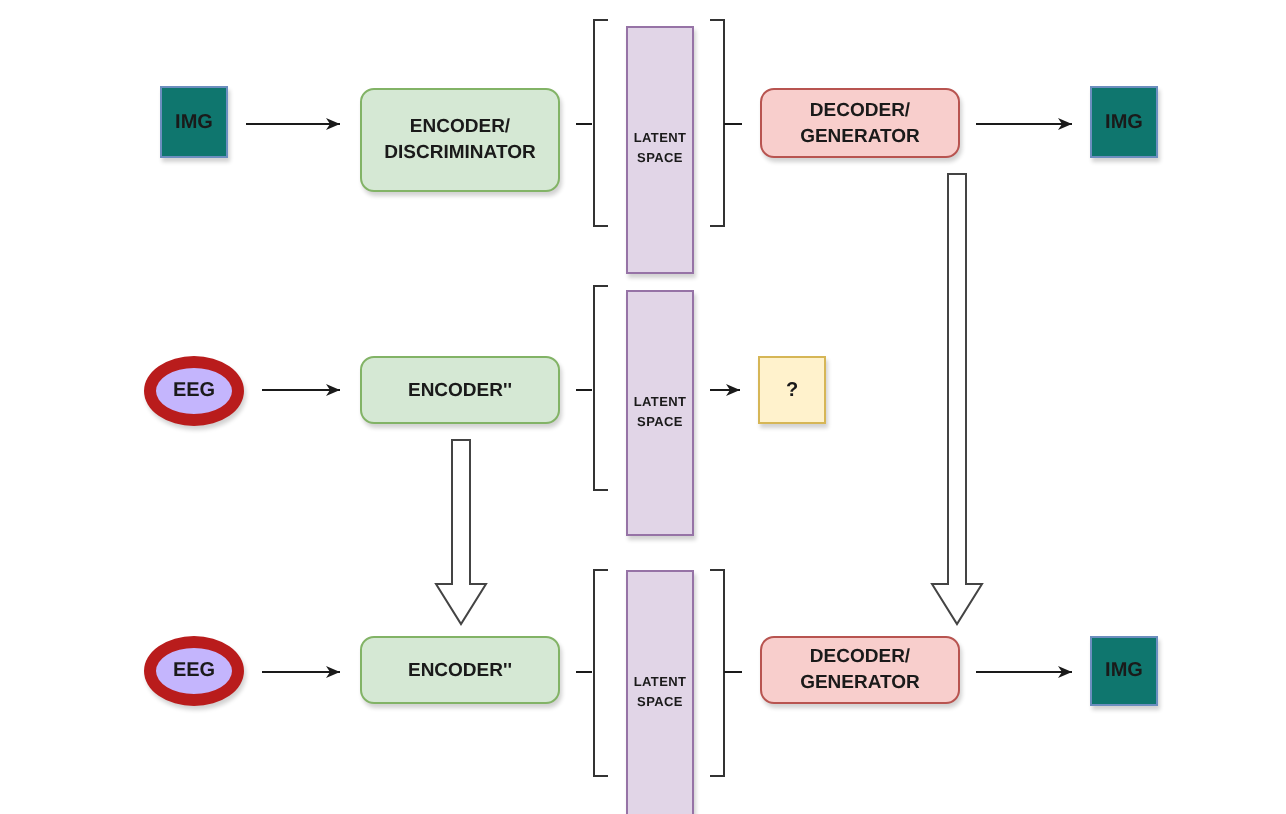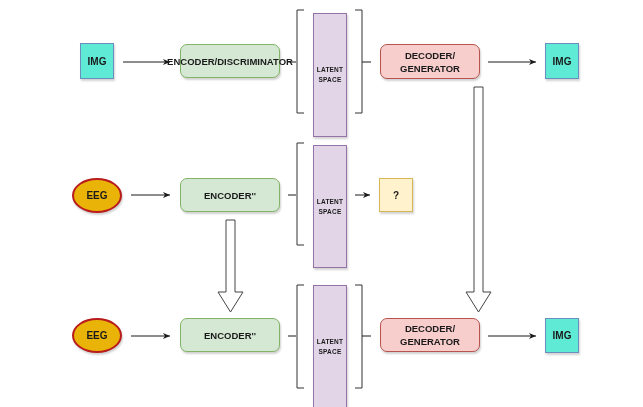--- a/index.html
+++ b/index.html
@@ -1,23 +1,23 @@
 <!DOCTYPE html>
 <html><head>
 <meta charset="utf-8">
 <style>
   html, body { margin: 0; padding: 0; background: #ffffff; }
   body { width: 643px; height: 407px; overflow: hidden; position: relative; font-family: "Liberation Sans", sans-serif; }
   #canvas { position: absolute; left: 0; top: 0; width: 643px; height: 407px; }
   .node { position: absolute; display: flex; align-items: center; justify-content: center; text-align: center;
           font-weight: bold; color: #1a1a1a; box-sizing: border-box; box-shadow: 1px 2px 2px rgba(0,0,0,0.18); }
-  .img-box { background: #5eead4; border: 1px solid #6c8ebf; font-size: 10px; }
+  .img-box { background: #0f766e; border: 1px solid #6c8ebf; font-size: 10px; }
   .enc { background: #d5e8d4; border: 1px solid #82b366; border-radius: 7px; font-size: 9.5px; line-height: 13px; }
   .dec { background: #f8cecc; border: 1px solid #b85450; border-radius: 7px; font-size: 9.5px; line-height: 13px; justify-content: center; }
-  .eeg { background: #eab308; border: 2px solid #b91c1c; border-radius: 50%; font-size: 10px; align-items: center; }
+  .eeg { background: #c4b5fd; border: 6px solid #b91c1c; border-radius: 50%; font-size: 10px; align-items: center; }
   .q { background: #fff2cc; border: 1px solid #d6b656; font-size: 10px; }
   .latent { background: #e1d5e7; border: 1px solid #9673a6; font-size: 6.5px; line-height: 10px; letter-spacing: 0.2px; }
   .lbl { display: block; }
 </style>
 </head>
 <body>
 
 <svg id="canvas" viewBox="0 0 643 407" xmlns="http://www.w3.org/2000/svg">
   <defs>
     <marker id="ah" markerWidth="8" markerHeight="8" refX="7" refY="4" orient="auto" markerUnits="userSpaceOnUse">
@@ -44,21 +44,21 @@
   <line x1="362" y1="413" x2="371" y2="413" stroke="#1a1a1a" stroke-width="1" transform="translate(0,-77)"></line>
   <line x1="488" y1="413" x2="536" y2="413" stroke="#1a1a1a" stroke-width="1" marker-end="url(#ah)" transform="translate(0,-77)"></line>
 
   <path d="M226,220 L235,220 L235,292 L243,292 L230.5,312 L218,292 L226,292 Z" fill="#ffffff" stroke="#444" stroke-width="1"></path>
   <path d="M474,87 L483,87 L483,292 L491,292 L478.5,312 L466,292 L474,292 Z" fill="#ffffff" stroke="#444" stroke-width="1"></path>
 </svg>
 
 <div class="node img-box" style="left: 80px; top: 43px; width: 34px; height: 36px; transform: none;">
   <span>IMG</span>
 </div>
-<div class="node enc" style="left: 180px; top: 44px; width: 100px; height: 34px; transform: none;">
+<div class="node enc" style="left: 180px; top: 44px; width: 100px; height: 52px; flex-direction: column; transform: none;">
   <span class="lbl">ENCODER/</span>
   <span class="lbl">DISCRIMINATOR</span>
 </div>
 <div class="node latent" style="left: 313px; top: 13px; width: 34px; height: 124px; flex-direction: column; transform: none;">
   <span class="lbl">LATENT</span>
   <span class="lbl">SPACE</span>
 </div>
 <div class="node dec" style="left: 380px; top: 44px; width: 100px; height: 35px; flex-direction: column; transform: none;">
   <span class="lbl">DECODER/</span>
   <span class="lbl">GENERATOR</span>

